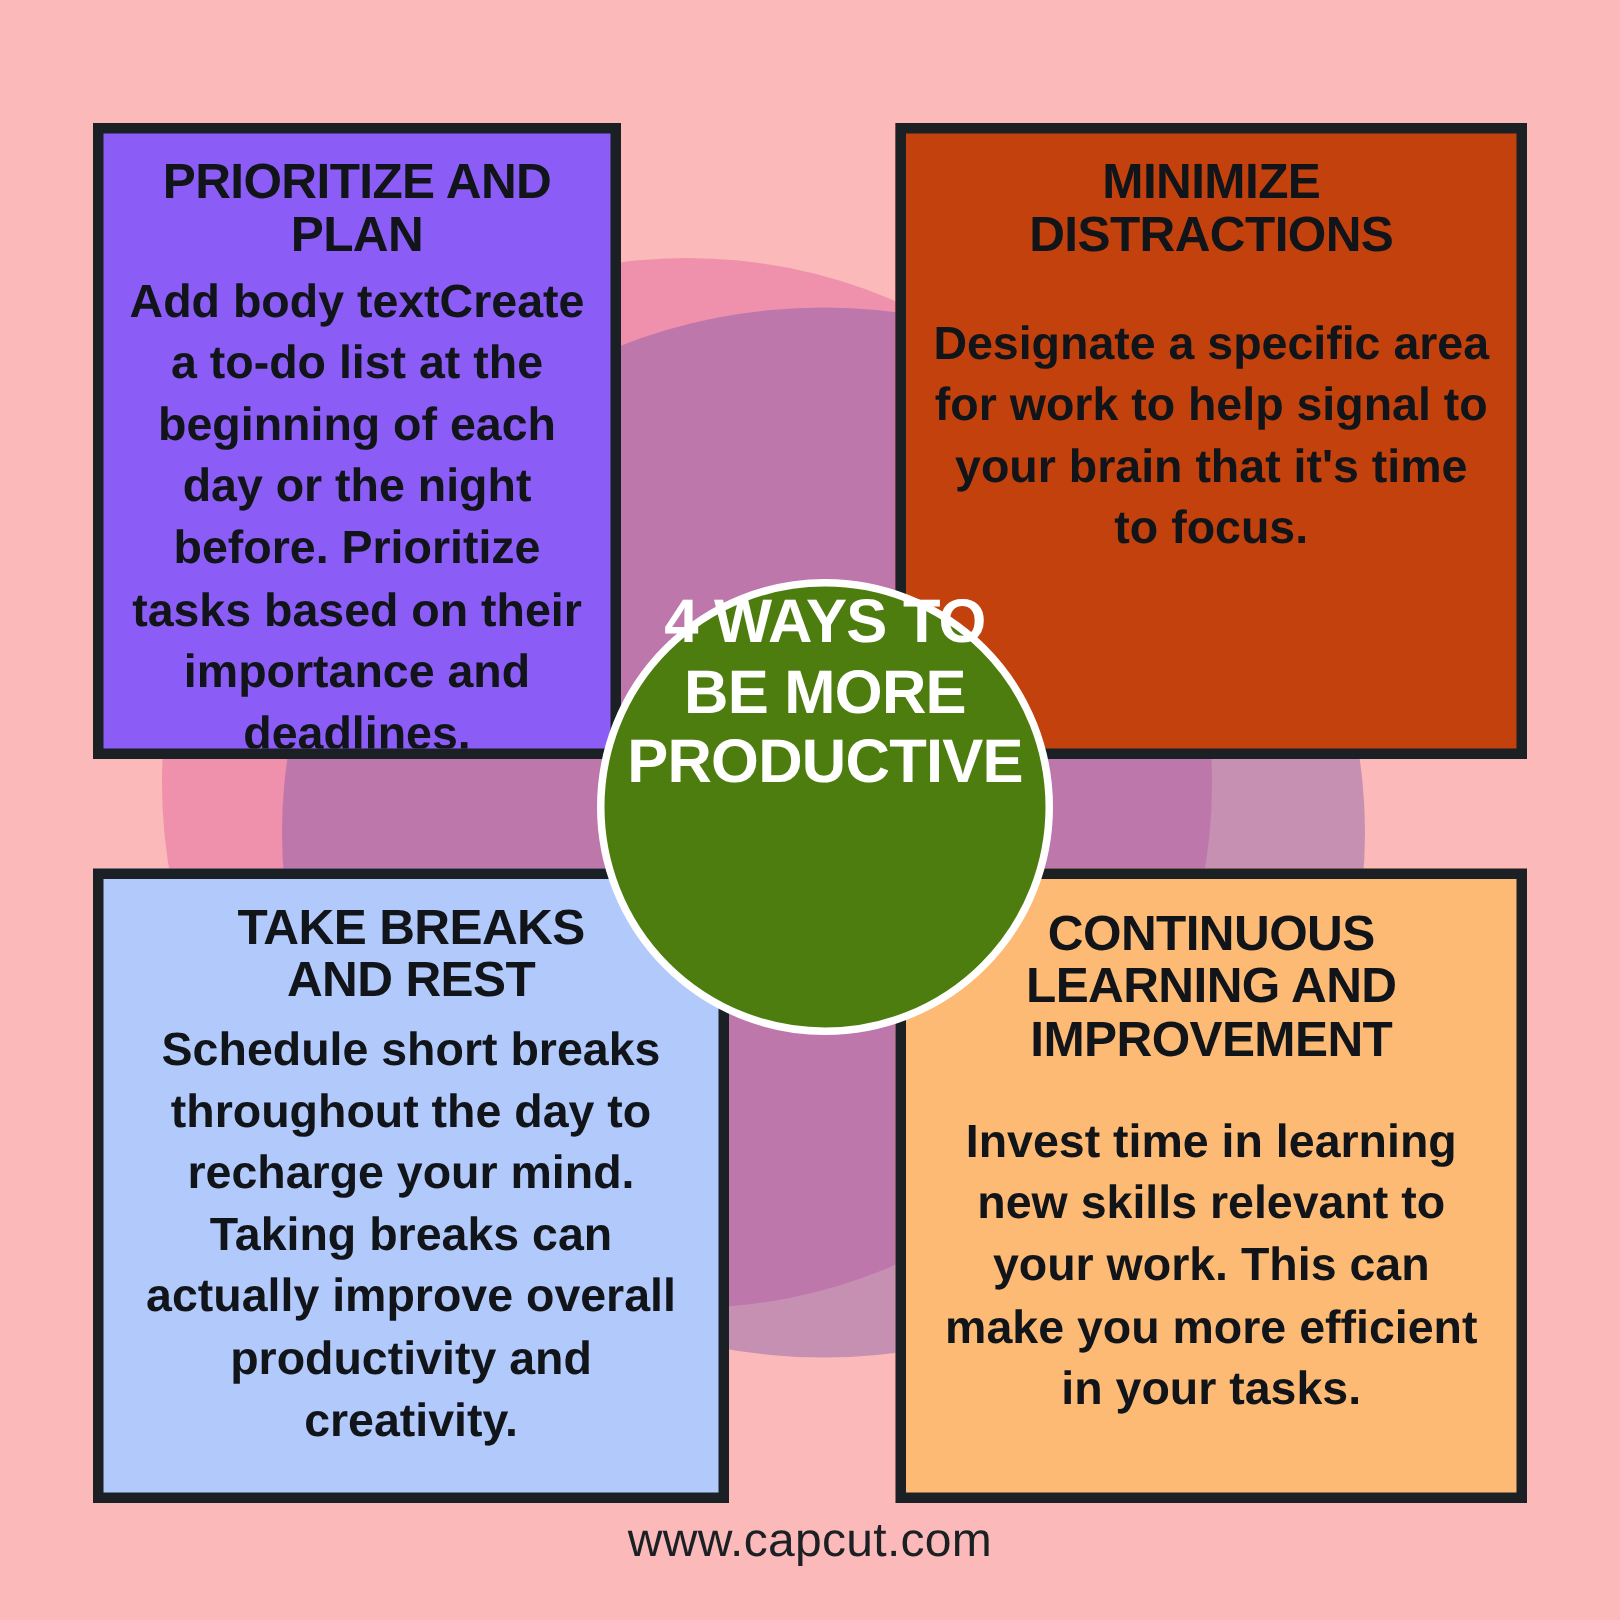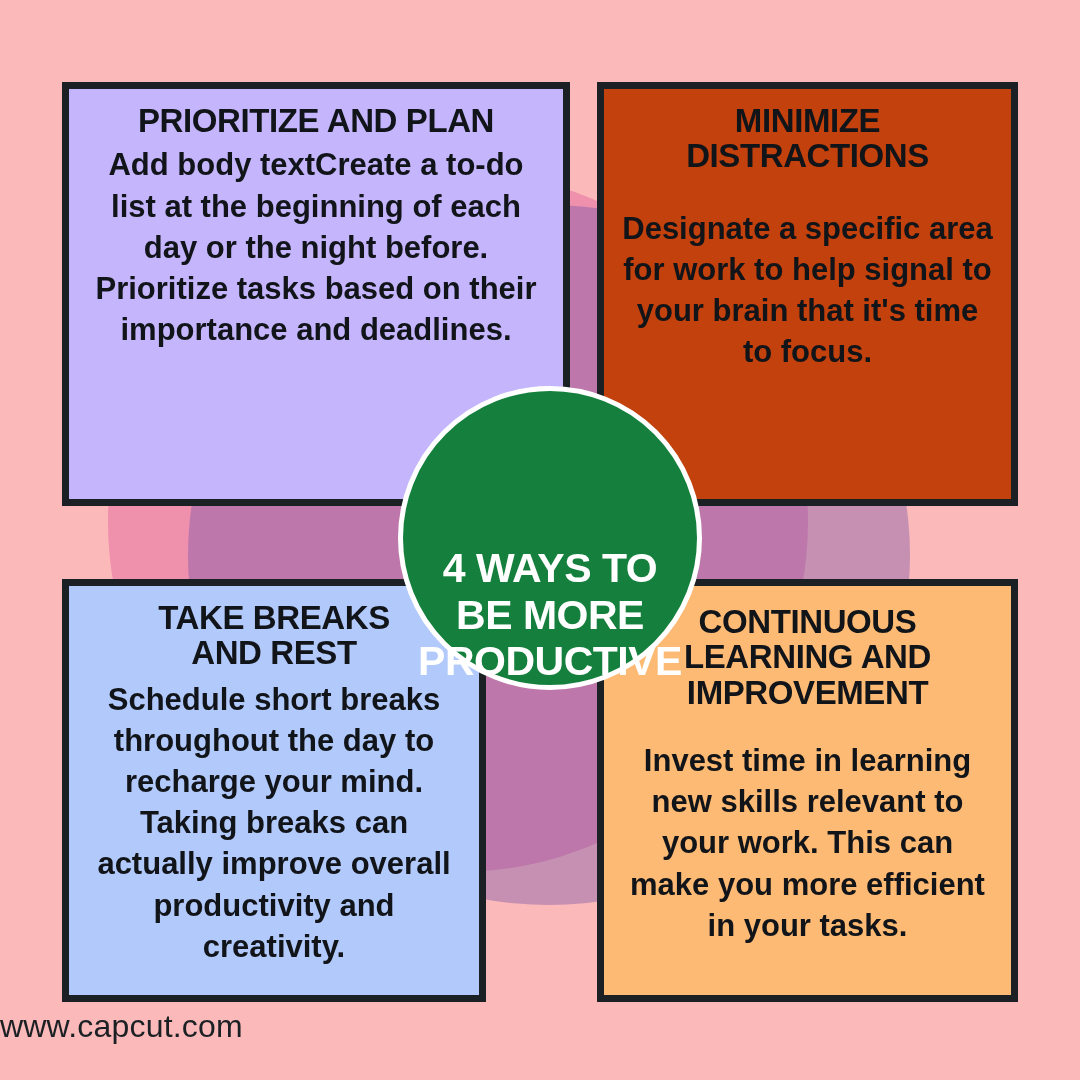--- a/index.html
+++ b/index.html
@@ -45,21 +45,21 @@
   
   .card {
     position: absolute;
     box-sizing: border-box;
     border: 7px solid #1b2024;
     padding: 14px 16px 10px 16px;
     text-align: center;
     color: #111418;
     overflow: hidden;
   }
-  #card-tl { left: 62px;  top: 82px;  width: 508px; height: 424px; background: #c4b5fd; }
+  #card-tl { left: 62px;  top: 82px;  width: 352px; height: 424px; background: #8b5cf6; }
   #card-tr { left: 597px; top: 82px;  width: 421px; height: 424px; background: #c2410c; }
   #card-bl { left: 62px;  top: 579px; width: 424px; height: 423px; background: #b2c9fb; }
   #card-br { left: 597px; top: 579px; width: 421px; height: 423px; background: #fdba74; }
 
   .card-title {
     font-weight: bold;
     font-size: 33px;
     line-height: 1.07;
     letter-spacing: -0.4px;
     margin: 0 0 6px 0;
@@ -76,44 +76,45 @@
   #card-bl .card-title { margin-bottom: 8px; }
 
   
   #badge {
     position: absolute;
     left: 398px;
     top: 386px;
     width: 304px;
     height: 304px;
     border-radius: 50%;
-    background: #15803d;
+    background: #4d7c0f;
     border: 5px solid #ffffff;
     box-sizing: border-box;
     display: flex;
-    align-items: flex-end;
+    align-items: flex-start;
     justify-content: center;
   }
   #badge-text {
     color: #ffffff;
     font-weight: bold;
     font-size: 41px;
     line-height: 1.14;
     letter-spacing: -0.5px;
     text-align: center;
     white-space: pre-line;
     width: 330px;
   }
 
   
   #footer {
     position: absolute;
     left: 0;
     top: 1008px;
     width: 1080px;
+    text-align: center;
     font-size: 32px;
     color: #1b2024;
     letter-spacing: 0.2px;
   }
 </style>
 </head>
 <body>
 
 <div id="poster">
 

